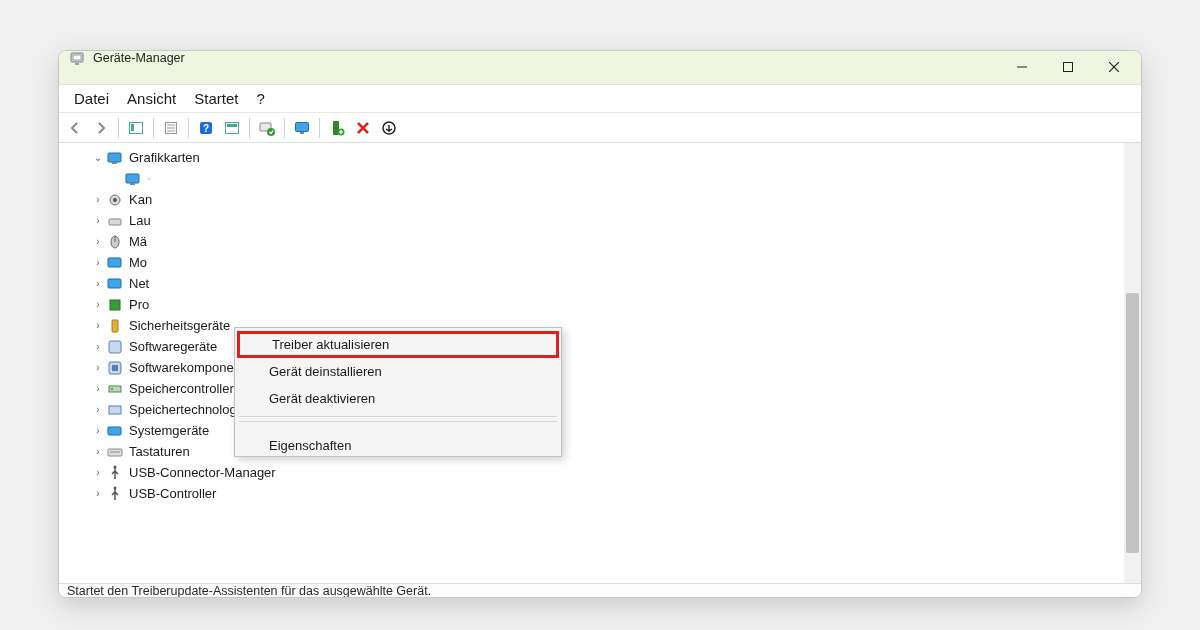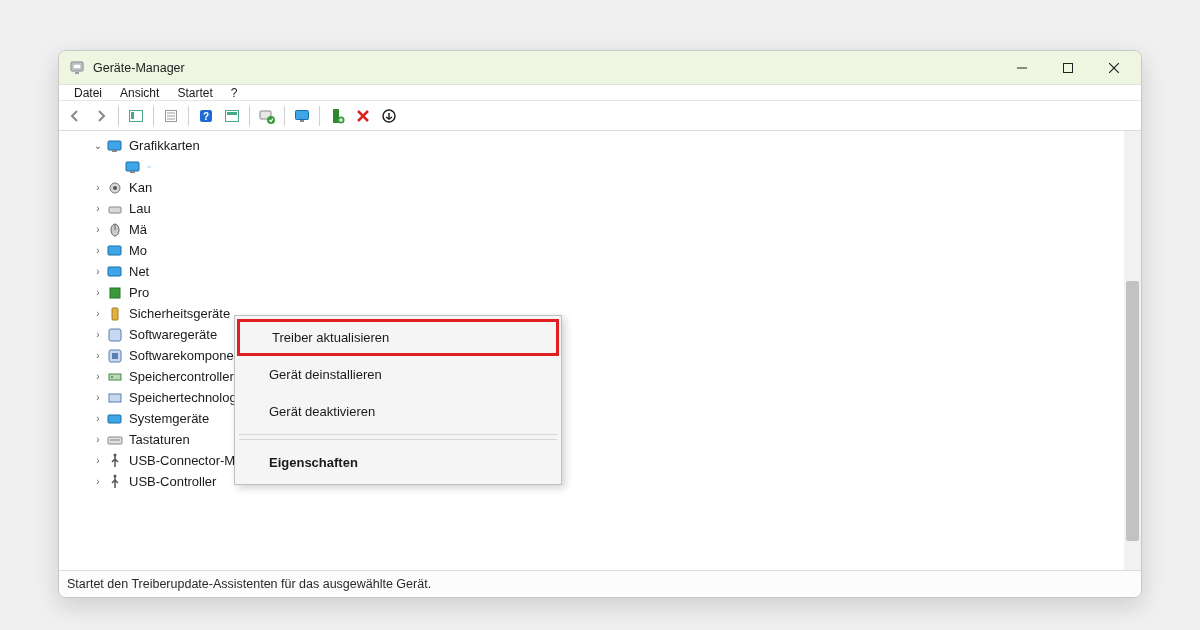--- a/index.html
+++ b/index.html
@@ -23,38 +23,38 @@
   border-radius: 8px;
   box-shadow: 0 8px 24px rgba(0,0,0,0.15);
   display: flex;
   flex-direction: column;
   overflow: hidden;
 }
 .titlebar {
   height: 34px;
   background: #eef5e0;
   display: flex;
-  align-items: center;
+  align-items: flex-start;
   padding: 0 4px 0 10px;
   border-bottom: 1px solid #e0e0e0;
 }
 .titlebar .app-icon {
   width: 16px; height: 16px; margin-right: 8px;
 }
 .titlebar .title { font-size: 12.5px; color: #222; flex: 0 0 auto; }
 .titlebar .spacer { flex: 1; }
 .winbtn { width: 46px; height: 32px; display: flex; align-items: center; justify-content: center; }
 .winbtn svg { display: block; }
 .menubar {
-  height: 16px;
+  height: 28px;
   display: flex;
   align-items: center;
   padding: 0 6px;
   border-bottom: 1px solid #e6e6e6;
-  font-size: 12px;
+  font-size: 15px;
   color: #1a1a1a;
 }
 .menubar .menu-item { padding: 3px 9px; }
 .toolbar {
   height: 30px;
   display: flex;
   align-items: center;
   padding: 0 4px;
   border-bottom: 1px solid #dcdcdc;
   gap: 2px;
@@ -99,35 +99,35 @@
   left: 175px;
   top: 184px;
   width: 328px;
   background: #f5f5f5;
   border: 1px solid #c0c0c0;
   box-shadow: 3px 3px 8px rgba(0,0,0,0.18);
   padding: 3px 2px;
   z-index: 10;
 }
 .cm-item {
-  height: 37px;
+  height: 27px;
   display: flex;
   align-items: center;
   padding-left: 32px;
   font-size: 13px;
   color: #1a1a1a;
 }
 .cm-item.highlighted {
   border: 3px solid #e02020;
   margin: 0;
 }
 .cm-sep { height: 1px; background: #d6d6d6; margin: 4px 2px; }
-.cm-item.bold { font-weight: 700; }
+.cm-item.bold { font-weight: 400; align-items: flex-end; }
 .statusbar {
-  height: 27px;
+  height: 14px;
   border-top: 1px solid #dcdcdc;
   display: flex;
   align-items: center;
   padding: 0 8px;
   font-size: 12.5px;
   color: #2a2a2a;
   background: #fcfcfc;
 }
 .scrollbar-v {
   position: absolute;

